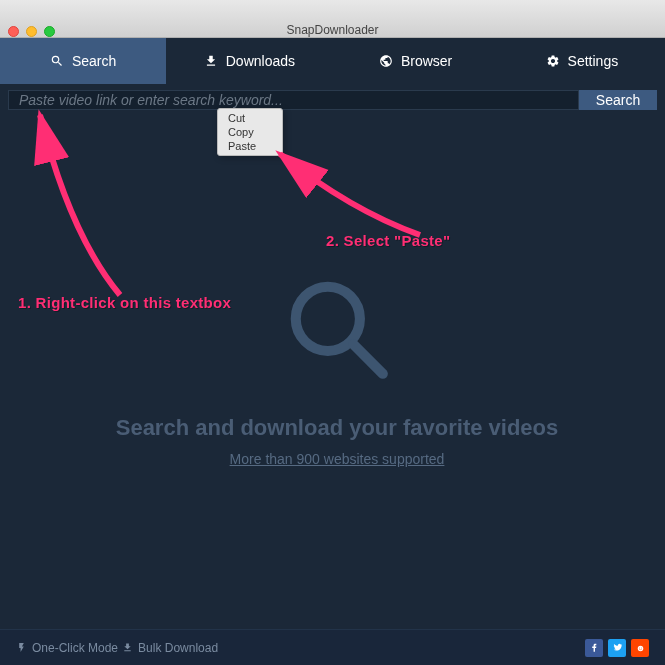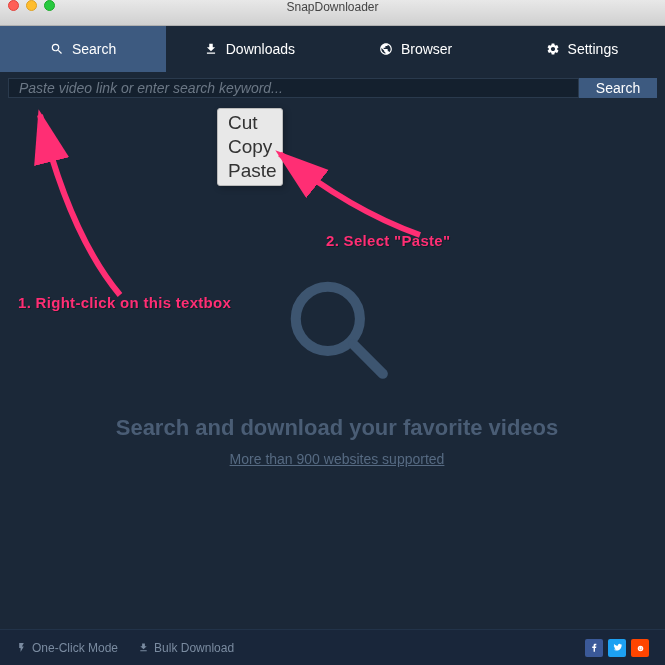--- a/index.html
+++ b/index.html
@@ -5,24 +5,24 @@
     * { margin: 0; padding: 0; box-sizing: border-box; }
     body {
       width: 665px;
       height: 665px;
       font-family: -apple-system, BlinkMacSystemFont, "Segoe UI", sans-serif;
       background: #1b2838;
       overflow: hidden;
       position: relative;
     }
     .titlebar {
-      height: 26px;
+      height: 38px;
       background: linear-gradient(#e8e8e8, #d0d0d0);
       display: flex;
-      align-items: flex-start;
+      align-items: flex-end;
       position: relative;
       border-bottom: 1px solid #b0b0b0;
     }
     .traffic-lights {
       display: flex;
       gap: 7px;
       padding-left: 8px;
     }
     .light { width: 11px; height: 11px; border-radius: 50%; }
     .light.red { background: #ff5f57; border: 0.5px solid #e0443e; }
@@ -84,21 +84,21 @@
       background: #e8e8e8;
       border: 1px solid #bbb;
       border-radius: 3px;
       box-shadow: 2px 2px 6px rgba(0,0,0,0.25);
       padding: 2px 0;
       width: 66px;
       z-index: 10;
     }
     .menu-item {
       padding: 1px 10px;
-      font-size: 19px;
+      font-size: 11px;
       color: #333;
       cursor: pointer;
     }
     .main {
       position: absolute;
       top: 110px;
       left: 0;
       right: 0;
       bottom: 36px;
       display: flex;
@@ -124,21 +124,21 @@
       position: absolute;
       bottom: 0;
       left: 0;
       right: 0;
       height: 36px;
       background: #19263a;
       border-top: 1px solid #223349;
       display: flex;
       align-items: center;
       padding: 8px 16px;
-      gap: 20px;
+      gap: 4px;
       color: #7a8ba0;
       font-size: 12px;
     }
     .footer-item { display: flex; align-items: center; gap: 5px; cursor: pointer; }
     .footer-item svg { width: 11px; height: 11px; fill: #7a8ba0; }
     .footer-right { margin-left: auto; display: flex; gap: 5px; }
     .social { width: 18px; height: 18px; border-radius: 2px; display: flex; align-items: center; justify-content: center; cursor: pointer; }
     .social.fb { background: #3b5998; }
     .social.tw { background: #1da1f2; }
     .social.rd { background: #ff4500; }

